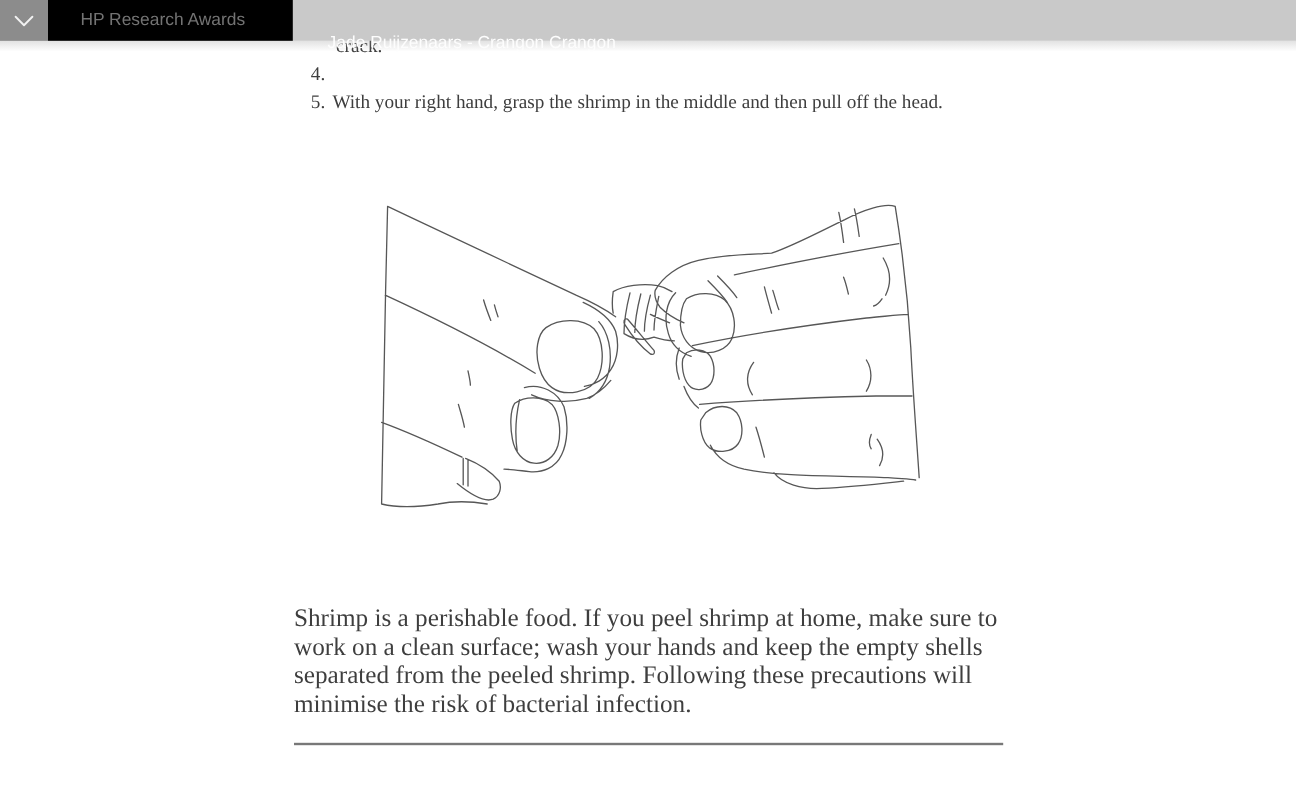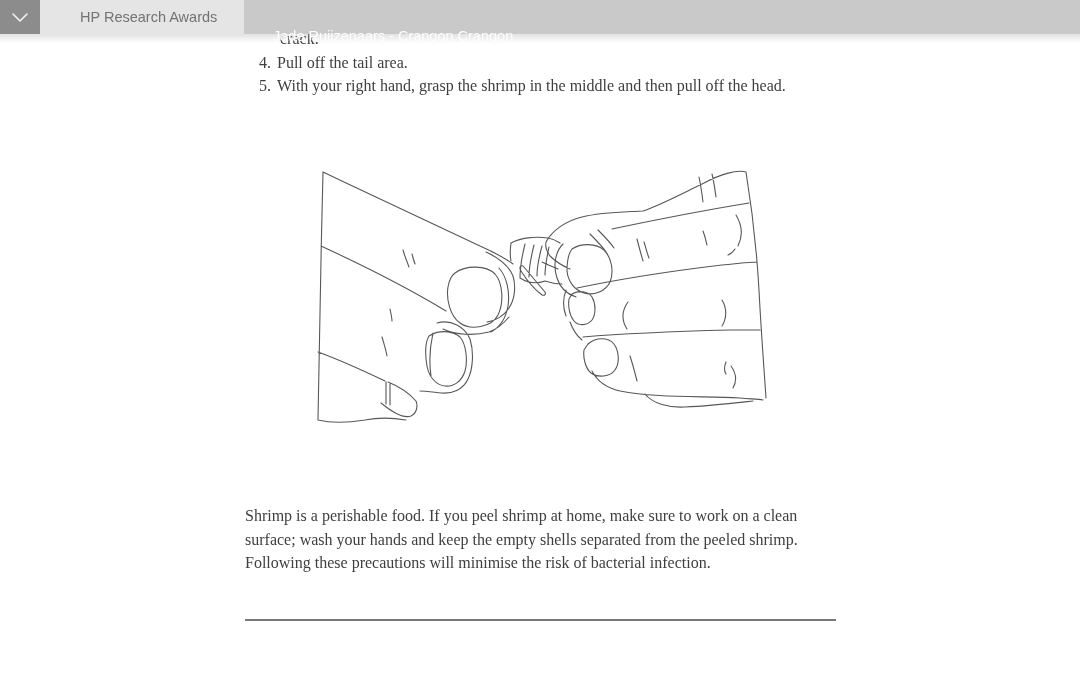--- a/index.html
+++ b/index.html
@@ -12,22 +12,22 @@
     position:absolute;left:0;top:0;width:1080px;height:34px;
     background:#c9c9c9;display:flex;align-items:stretch;z-index:3;
     font-family:"Liberation Sans",sans-serif;font-size:14.5px;
   }
   .menu-btn{
     width:40px;height:34px;background:#8c8c8c;flex:none;
     display:flex;align-items:center;justify-content:center;cursor:pointer;
   }
   .tab{display:flex;align-items:center;white-space:nowrap;}
   .tab-inactive{
-    width:204px;flex:none;background:#e5e5e5;color:#737373;
-    padding-left:40px;box-sizing:border-box;
+    width:204px;flex:none;background:#000000;color:#737373;
+    padding-left:27px;box-sizing:border-box;
   }
   .tab-active{
     flex:1;background:#c9c9c9;color:#fdfdfd;
     padding-left:29px;box-sizing:border-box;margin-top:36px;
   }
   .bar-shadow{
     position:absolute;left:0;top:34px;width:1080px;height:9px;z-index:2;
     background:linear-gradient(rgba(150,150,150,0.28),rgba(255,255,255,0));
     pointer-events:none;
   }
@@ -39,21 +39,21 @@
   .cont-line{padding-left:35px;}
   .li{display:flex;padding-left:14px;}
   .li .num{width:18px;flex:none;}
   figure.illo{
     position:absolute;left:312px;top:162px;width:460px;height:268px;
     margin:0;padding:0;z-index:1;
   }
   figure.illo svg{display:block;width:460px;height:268px;}
   .para{
     position:absolute;left:245px;top:504px;width:592px;margin:0;z-index:1;
-    font-size:16px;line-height:23.7px;
+    font-size:21px;line-height:23.7px;
   }
   .divider{
     position:absolute;left:245px;top:619px;width:591px;height:2px;
     background:#787878;border:none;margin:0;z-index:1;
   }
   .sketch{fill:none;stroke:#575757;stroke-width:1.1;stroke-linecap:round;stroke-linejoin:round;}
 </style>
 </head>
 <body>
 
@@ -71,21 +71,20 @@
   </div>
 </div>
 <div class="bar-shadow"></div>
 
 <main>
 
   <div class="textblock">
     <div class="cont-line">crack.</div>
     <div class="li">
       <span class="num">4.</span>
-      <span>Pull off the tail area.</span>
     </div>
     <div class="li">
       <span class="num">5.</span>
       <span>With your right hand, grasp the shrimp in the middle and then pull off the head.</span>
     </div>
   </div>
 
   <figure class="illo" aria-label="Line drawing of two hands peeling a shrimp: the left hand pinches the tail while the right hand grasps the body to pull off the head">
     <svg viewBox="312 162 460 268">
 

